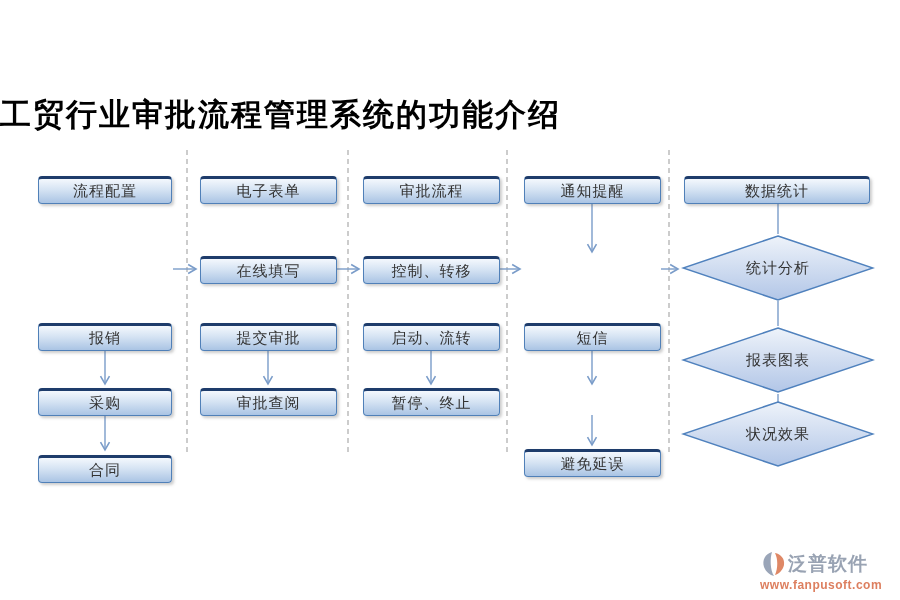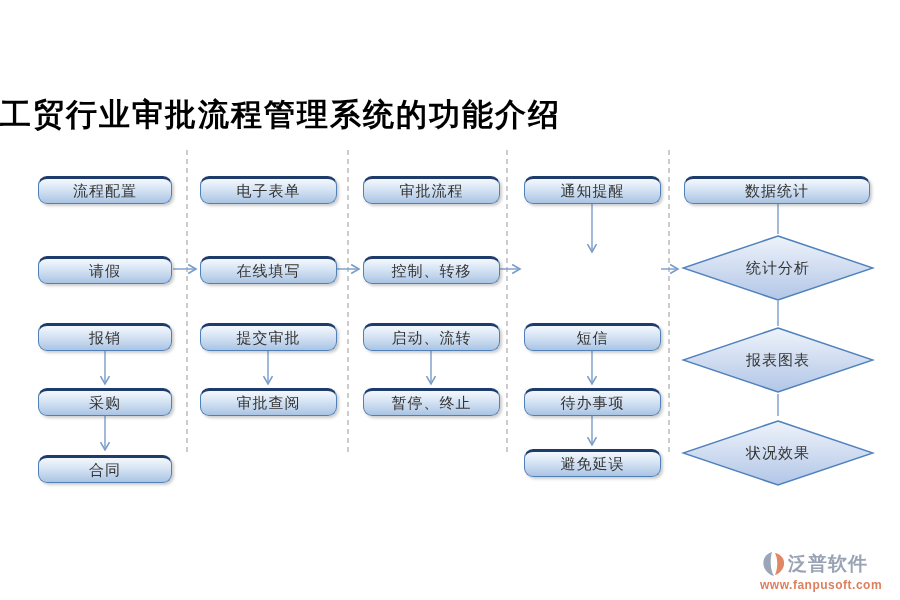--- a/index.html
+++ b/index.html
@@ -9,21 +9,21 @@
   }
   .page-title{
     position:absolute;top:94px;left:0;width:900px;margin:0;
     font-size:31px;font-weight:bold;color:#000000;
     letter-spacing:2px;
   }
   .connectors{position:absolute;left:0;top:0;}
   .node{
     position:absolute;height:24px;
     border:1px solid #5080b8;border-top:3px solid #1e3c6b;
-    border-radius:9px;
+    border-radius:4px;
     background:linear-gradient(to bottom,#f4f8fd 0%,#d5e3f3 45%,#aac4e4 100%);
     box-shadow:2px 2px 3px rgba(110,110,110,0.35);
     display:flex;align-items:center;justify-content:center;
   }
   .node span{font-size:15px;color:#333333;letter-spacing:1px;}
   .diamond{position:absolute;width:194px;height:66px;}
   .diamond svg{position:absolute;left:0;top:0;}
   .diamond .dlabel{
     position:absolute;left:0;top:0;width:194px;height:66px;
     display:flex;align-items:center;justify-content:center;
@@ -75,23 +75,20 @@
     <g stroke="#7a9cc9" stroke-width="1.4">
       <line x1="778" y1="203" x2="778" y2="234"></line>
       <line x1="778" y1="301" x2="778" y2="326"></line>
       <line x1="778" y1="394" x2="778" y2="416"></line>
     </g>
   </svg>
 
   <div class="node" style="left:38px;top:176px;width:132px">
     <span>流程配置</span>
   </div>
-  <div class="node" style="left:38px;top:256px;width:132px">
-    <span>请假</span>
-  </div>
   <div class="node" style="left:38px;top:323px;width:132px">
     <span>报销</span>
   </div>
   <div class="node" style="left:38px;top:388px;width:132px">
     <span>采购</span>
   </div>
   <div class="node" style="left:38px;top:455px;width:132px">
     <span>合同</span>
   </div>
 
@@ -120,23 +117,20 @@
   <div class="node" style="left:363px;top:388px;width:135px">
     <span>暂停、终止</span>
   </div>
 
   <div class="node" style="left:524px;top:176px;width:135px">
     <span>通知提醒</span>
   </div>
   <div class="node" style="left:524px;top:323px;width:135px">
     <span>短信</span>
   </div>
-  <div class="node" style="left:524px;top:388px;width:135px">
-    <span>待办事项</span>
-  </div>
   <div class="node" style="left:524px;top:449px;width:135px">
     <span>避免延误</span>
   </div>
 
   <div class="node" style="left:684px;top:176px;width:184px">
     <span>数据统计</span>
   </div>
 
   <div class="diamond" style="left:681px;top:235px">
     <svg width="194" height="66">
@@ -151,21 +145,21 @@
     <span class="dlabel">统计分析</span>
   </div>
 
   <div class="diamond" style="left:681px;top:327px">
     <svg width="194" height="66">
       <polygon points="97,1 192,33 97,65 2,33" fill="url(#diamondGrad)" stroke="#4f81bd" stroke-width="1.5"></polygon>
     </svg>
     <span class="dlabel">报表图表</span>
   </div>
 
-  <div class="diamond" style="left:681px;top:420px">
+  <div class="diamond" style="left:681px;top:401px">
     <svg width="194" height="66">
       <polygon points="97,1 192,33 97,65 2,33" fill="url(#diamondGrad)" stroke="#4f81bd" stroke-width="1.5"></polygon>
     </svg>
     <span class="dlabel">状况效果</span>
   </div>
 
   <div class="watermark">
     <div class="wm-row">
       <svg width="28" height="28" viewBox="0 0 28 28">
         <path d="M12 2 C5 4 2 10 4 17 C6 22 10 25 14 26 C10 20 10 8 12 2 Z" fill="#9aa5b8"></path>

